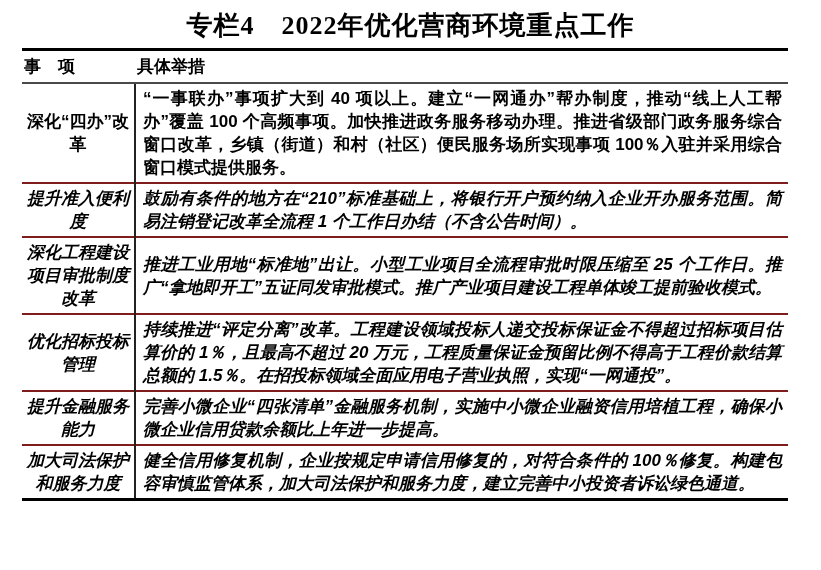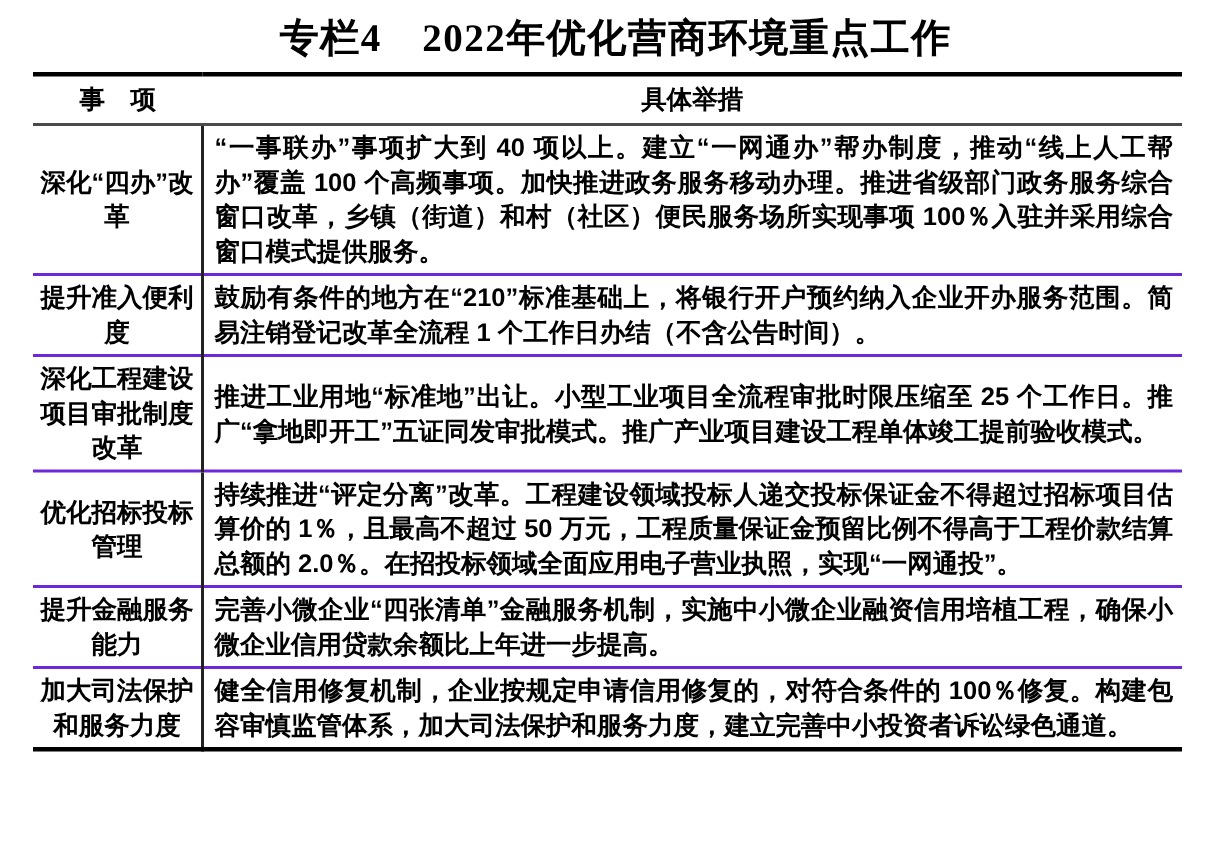--- a/index.html
+++ b/index.html
@@ -38,25 +38,26 @@
   table.box-table th,
   table.box-table td {
     font-weight: bold;
     font-size: 17px;
     box-sizing: border-box;
   }
   th.col-item { width: 113px; }
   thead th {
     border-bottom: 2px solid #4a4a4a;
     padding: 5px 2px;
-    text-align: center;
+    text-align: left;
     line-height: 21px;
   }
   tbody tr + tr td {
-    border-top: 2px solid #6d28d9;
+    border-top: 2px solid #7f1d1d;
+    font-style: italic;
   }
   td.item-cell {
     text-align: center;
     vertical-align: middle;
     line-height: 23px;
     padding: 3px 2px;
   }
   td.measures-cell {
     border-left: 2px solid #222;
     text-align: justify;
@@ -88,21 +89,21 @@
       <tr>
         <td class="item-cell">提升准入便利度</td>
         <td class="measures-cell">鼓励有条件的地方在“210”标准基础上，将银行开户预约纳入企业开办服务范围。简易注销登记改革全流程 1 个工作日办结（不含公告时间）。</td>
       </tr>
       <tr>
         <td class="item-cell">深化工程建设项目审批制度改革</td>
         <td class="measures-cell">推进工业用地“标准地”出让。小型工业项目全流程审批时限压缩至 25 个工作日。推广“拿地即开工”五证同发审批模式。推广产业项目建设工程单体竣工提前验收模式。</td>
       </tr>
       <tr>
         <td class="item-cell">优化招标投标管理</td>
-        <td class="measures-cell">持续推进“评定分离”改革。工程建设领域投标人递交投标保证金不得超过招标项目估算价的 1％，且最高不超过 50 万元，工程质量保证金预留比例不得高于工程价款结算总额的 2.0％。在招投标领域全面应用电子营业执照，实现“一网通投”。</td>
+        <td class="measures-cell">持续推进“评定分离”改革。工程建设领域投标人递交投标保证金不得超过招标项目估算价的 1％，且最高不超过 20 万元，工程质量保证金预留比例不得高于工程价款结算总额的 1.5％。在招投标领域全面应用电子营业执照，实现“一网通投”。</td>
       </tr>
       <tr>
         <td class="item-cell">提升金融服务能力</td>
         <td class="measures-cell">完善小微企业“四张清单”金融服务机制，实施中小微企业融资信用培植工程，确保小微企业信用贷款余额比上年进一步提高。</td>
       </tr>
       <tr>
         <td class="item-cell">加大司法保护和服务力度</td>
         <td class="measures-cell">健全信用修复机制，企业按规定申请信用修复的，对符合条件的 100％修复。构建包容审慎监管体系，加大司法保护和服务力度，建立完善中小投资者诉讼绿色通道。</td>
       </tr>
     </tbody>

